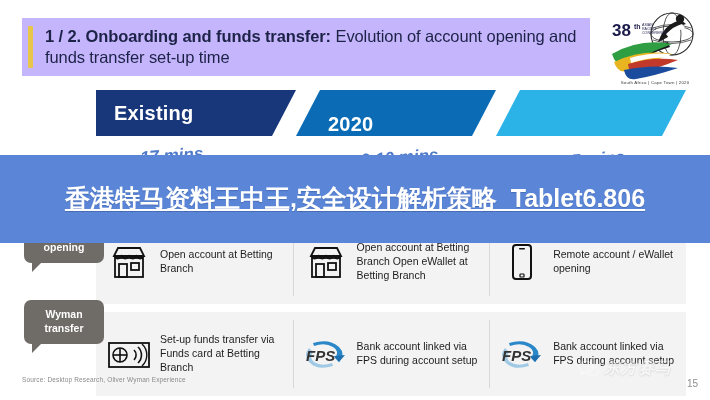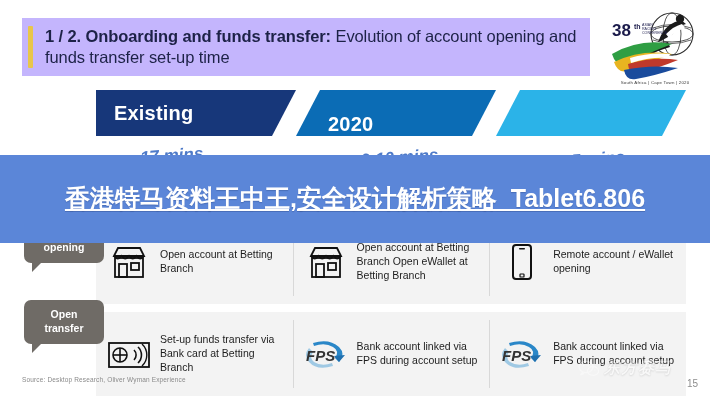--- a/index.html
+++ b/index.html
@@ -410,21 +410,21 @@
             <svg width="44" height="30" viewBox="0 0 44 30">
               <rect x="2" y="4" width="40" height="24" fill="none" stroke="#111" stroke-width="1.8"></rect>
               <circle cx="13" cy="16" r="7" fill="none" stroke="#111" stroke-width="1.6"></circle>
               <line x1="6" y1="16" x2="20" y2="16" stroke="#111" stroke-width="1.6"></line>
               <line x1="13" y1="9" x2="13" y2="23" stroke="#111" stroke-width="1.6"></line>
               <path d="M27 11 a7 7 0 0 1 0 10" fill="none" stroke="#111" stroke-width="1.6"></path>
               <path d="M31 8 a11 11 0 0 1 0 16" fill="none" stroke="#111" stroke-width="1.6"></path>
               <path d="M35 5 a15 15 0 0 1 0 22" fill="none" stroke="#111" stroke-width="1.4"></path>
             </svg>
           </div>
-          <div class="cell-text">Set-up funds transfer via Bank card at Betting Branch</div>
+          <div class="cell-text">Set-up funds transfer via Funds card at Betting Branch</div>
         </div>
         <div class="mcell">
           <div class="cell-icon">
             <svg width="46" height="34" viewBox="0 0 46 34">
               <path d="M10 6 q16 -5 26 4 q7 7 0 15 l-4 -4 q5 -7 -2 -11 q-8 -5 -19 -1 z" fill="#2a87c8"></path>
               <path d="M36 25 l-5 -6 l11 -1 z" fill="#1f6fae"></path>
               <path d="M30 29 q-16 5 -24 -4 q-6 -7 0 -14 l4 4 q-4 6 1 10 q8 5 18 1 z" fill="#9fc9e4"></path>
               <text x="3" y="24" font-family="Liberation Sans, sans-serif" font-size="15" font-style="italic" font-weight="bold" fill="#333">FPS</text>
             </svg>
           </div>
@@ -445,21 +445,21 @@
     </div>
 
     <div class="bubble bubble-account">
       <span>
         <span>Account</span><br>
         <span>opening</span>
       </span>
     </div>
     <div class="bubble bubble-funds">
       <span>
-        <span>Open</span><br>
+        <span>Wyman</span><br>
         <span>transfer</span>
       </span>
     </div>
 
     <div class="source-note">Source: Desktop Research, Oliver Wyman Experience</div>
     <div class="page-num">15</div>
 
     <div class="wm">
       <svg width="22" height="18" viewBox="0 0 22 18">
         <ellipse cx="8" cy="7" rx="7" ry="5.6" fill="none" stroke="#ffffff" stroke-width="1.3"></ellipse>

